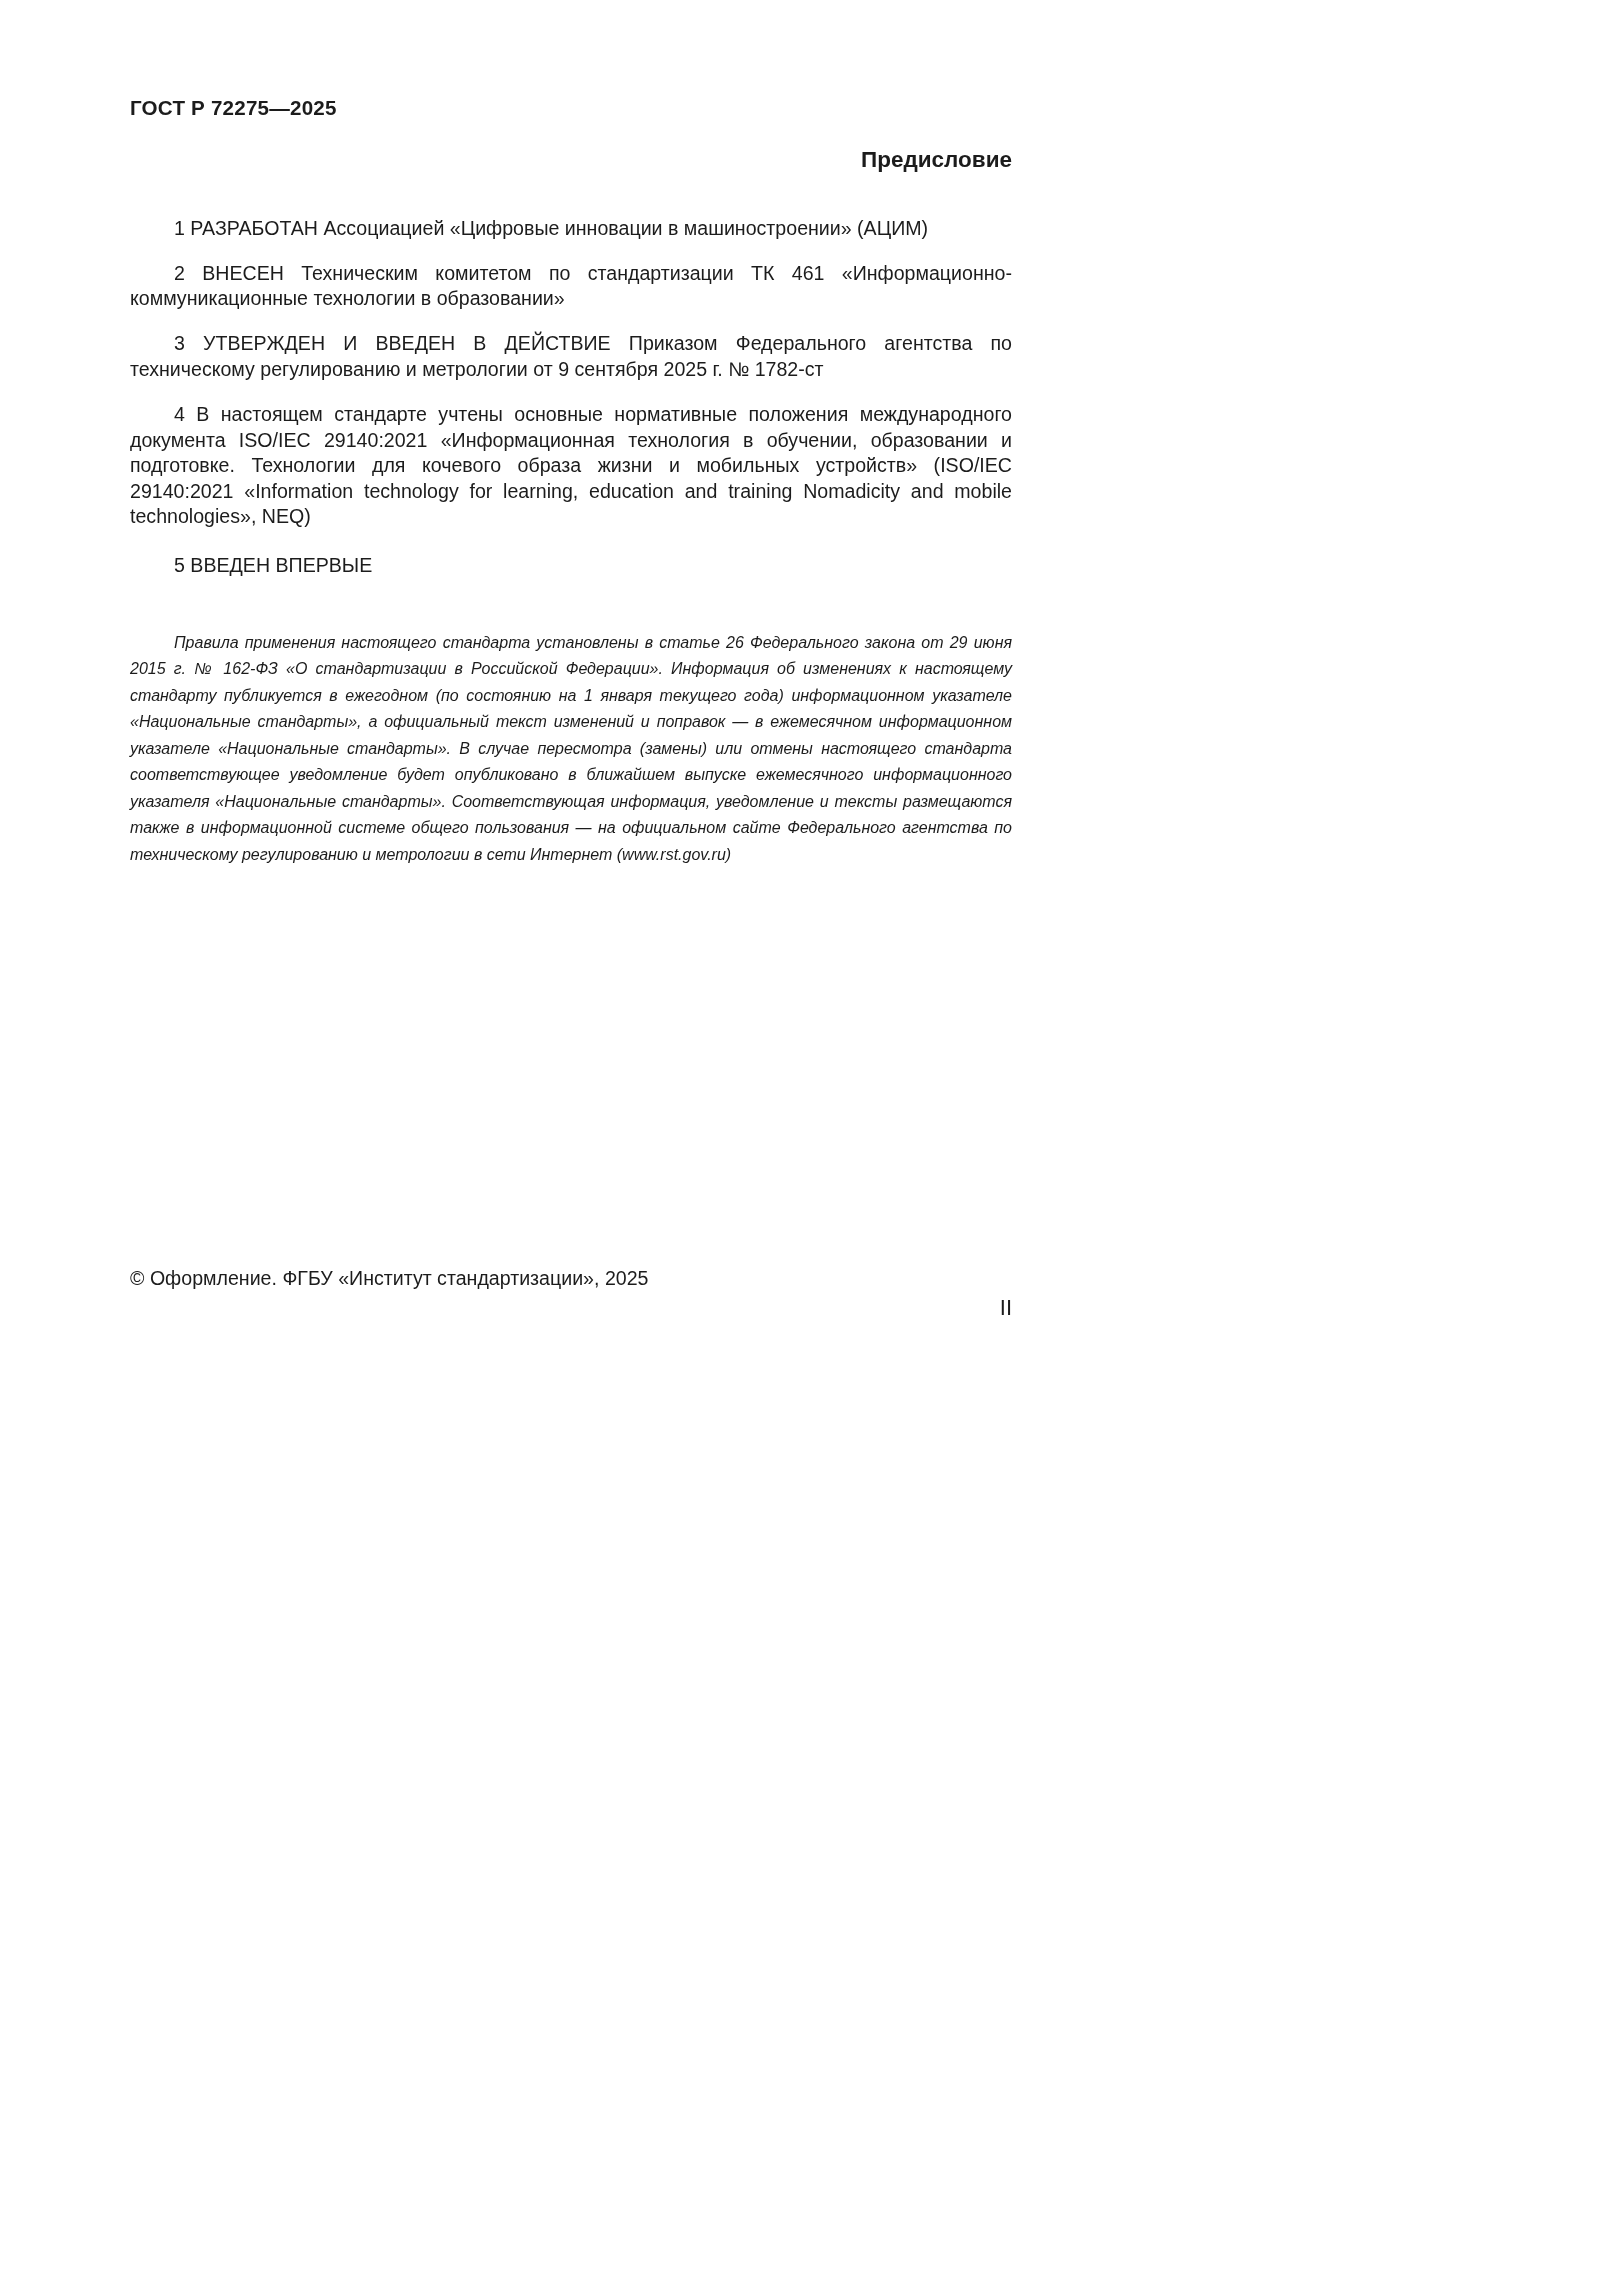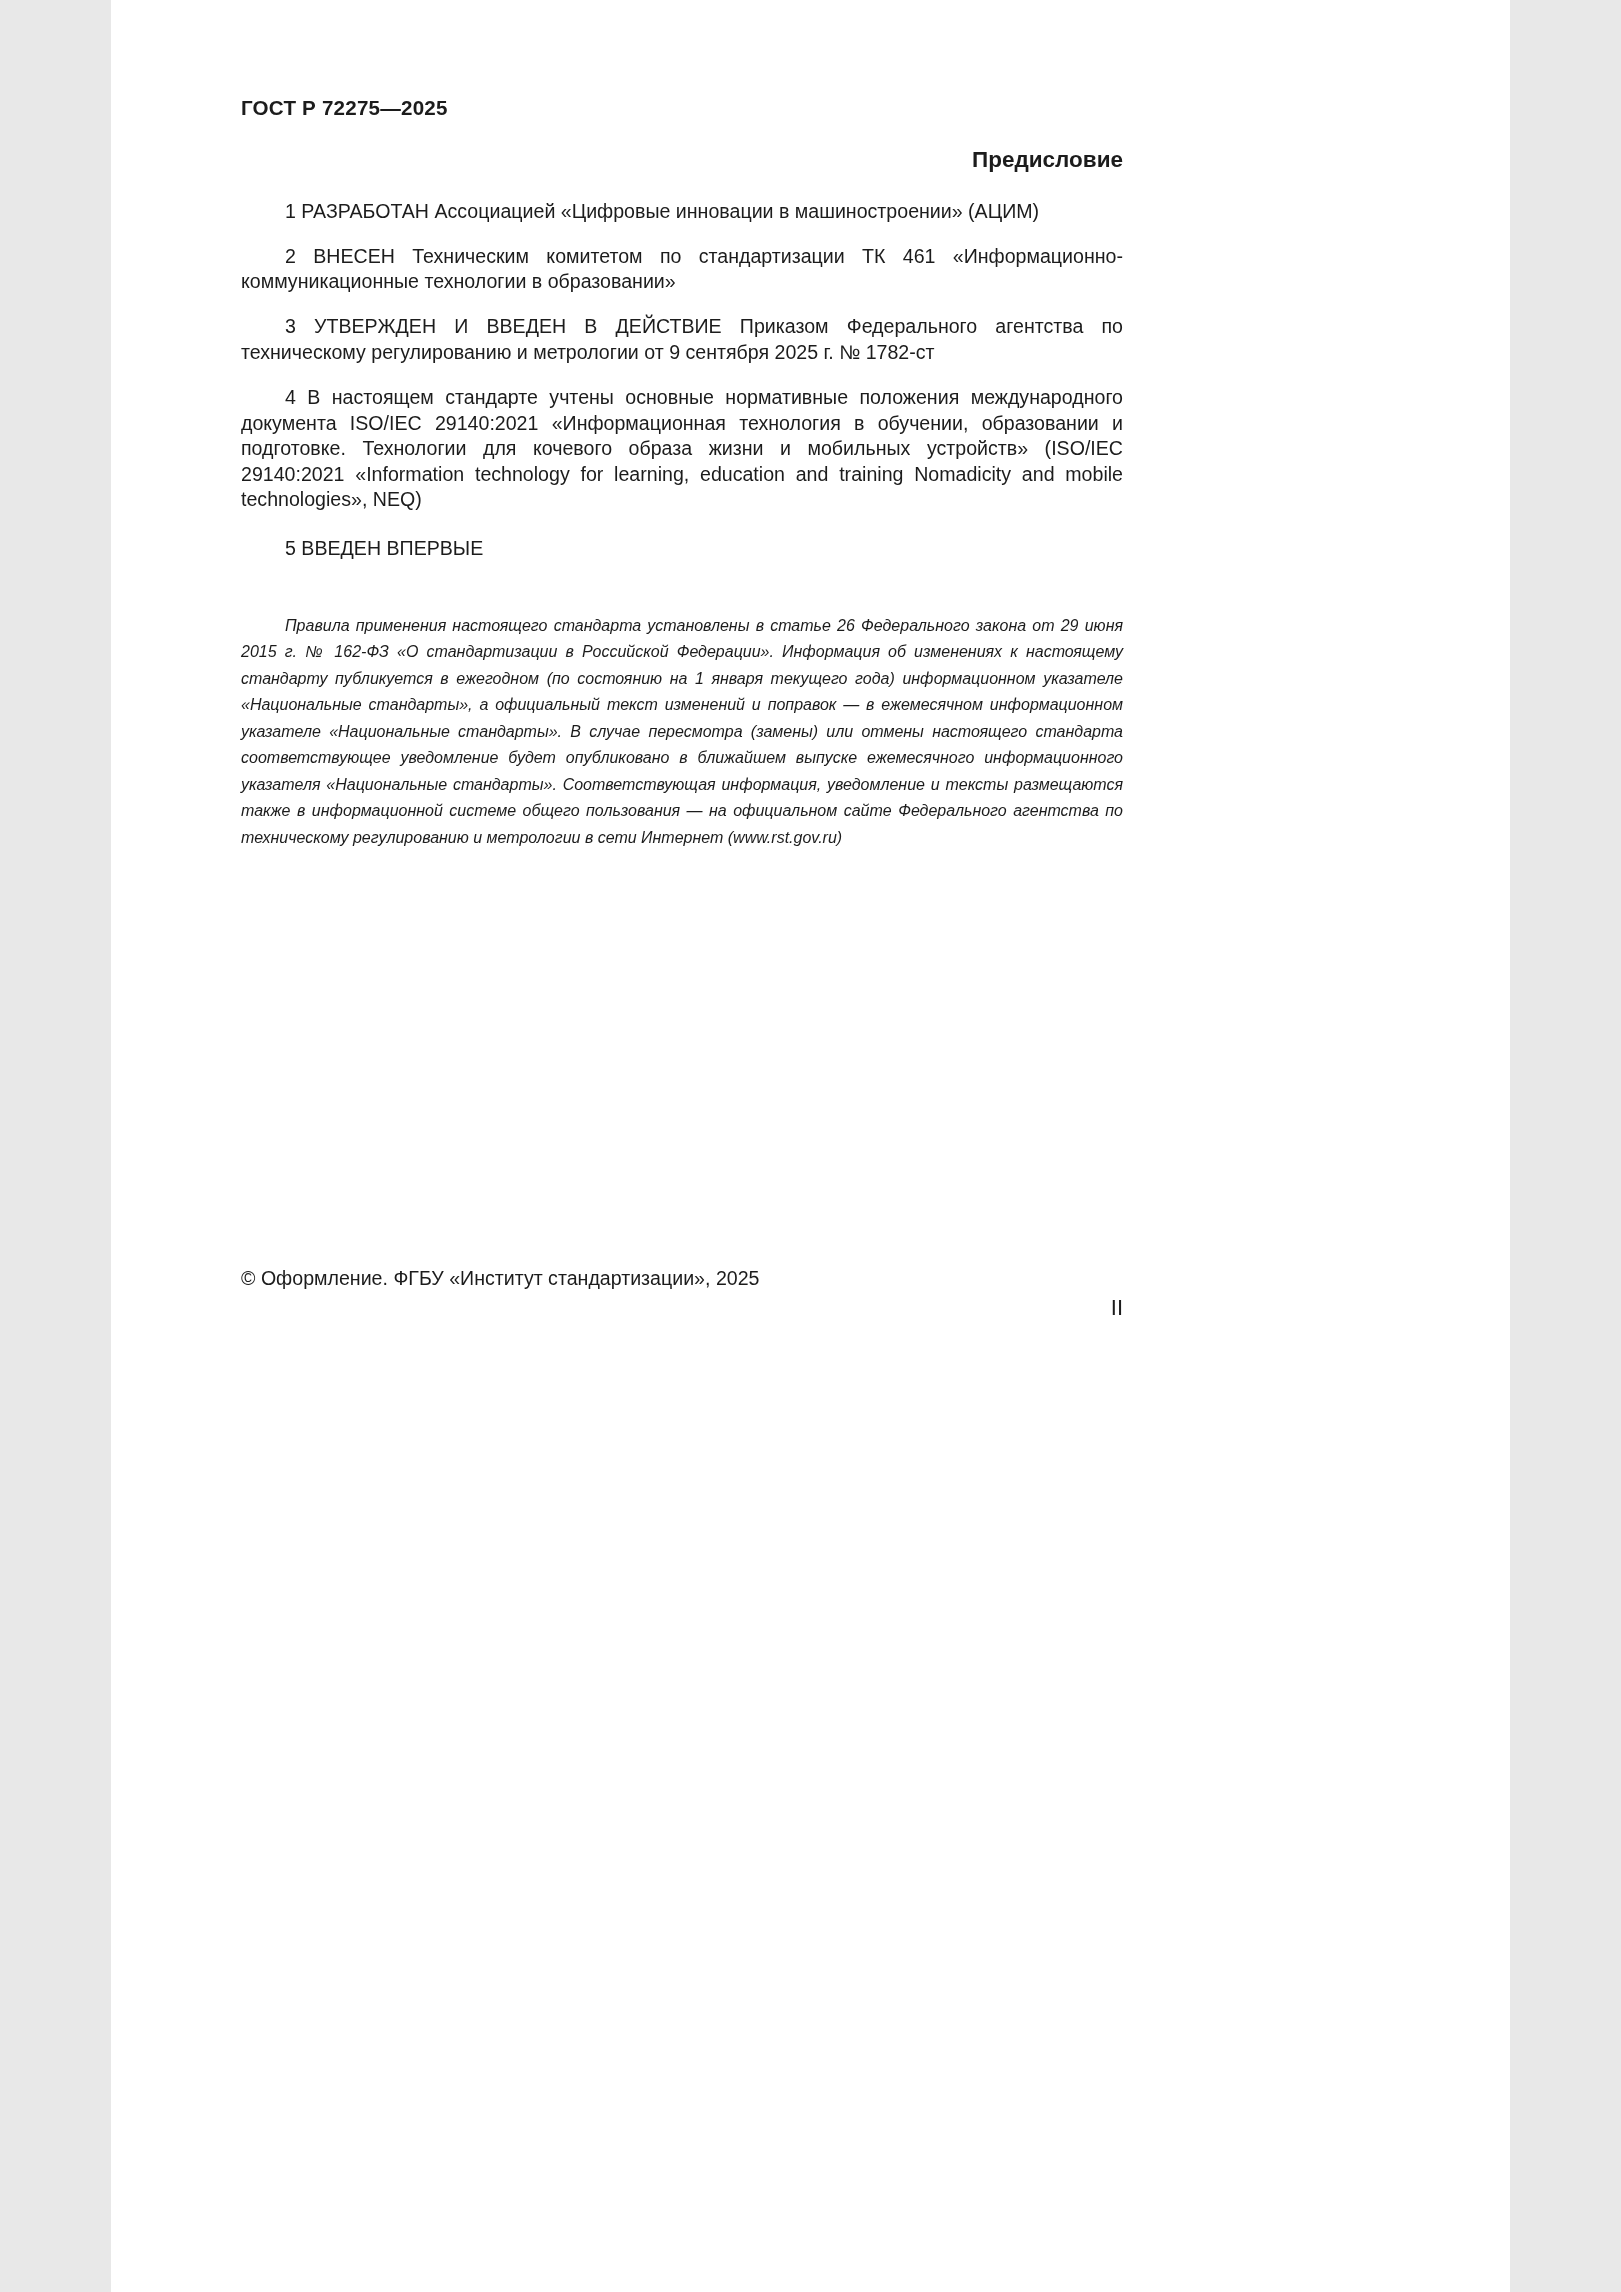--- a/index.html
+++ b/index.html
@@ -1,19 +1,19 @@
 <!DOCTYPE html>
 <html><head>
 <meta charset="utf-8">
 <style>
   * { box-sizing: border-box; }
   html, body { margin: 0; padding: 0; background: #e8e8e8; }
   .page {
     position: relative;
-    width: 1399px;
+    width: 1621px;
     height: 2293px;
     margin: 0 auto;
     background: #ffffff;
     font-family: "Liberation Sans", sans-serif;
     color: #1c1c1c;
   }
   .doc-code {
     position: absolute;
     left: 130px;
     top: 96px;
@@ -34,21 +34,21 @@
     font-weight: bold;
     line-height: 29px;
   }
   .para {
     margin: 19.6px 0 0 0;
     font-size: 19.6px;
     line-height: 25.5px;
     text-align: justify;
     text-indent: 44px;
   }
-  .para.first { margin-top: 25px; }
+  .para.first { margin-top: 42px; }
   .para.last-item { margin-top: 23.5px; }
   .legal-notice {
     margin: 51px 0 0 0;
     font-size: 16px;
     line-height: 26.5px;
     font-style: italic;
     text-align: justify;
     text-indent: 44px;
   }
   .footer-block {

